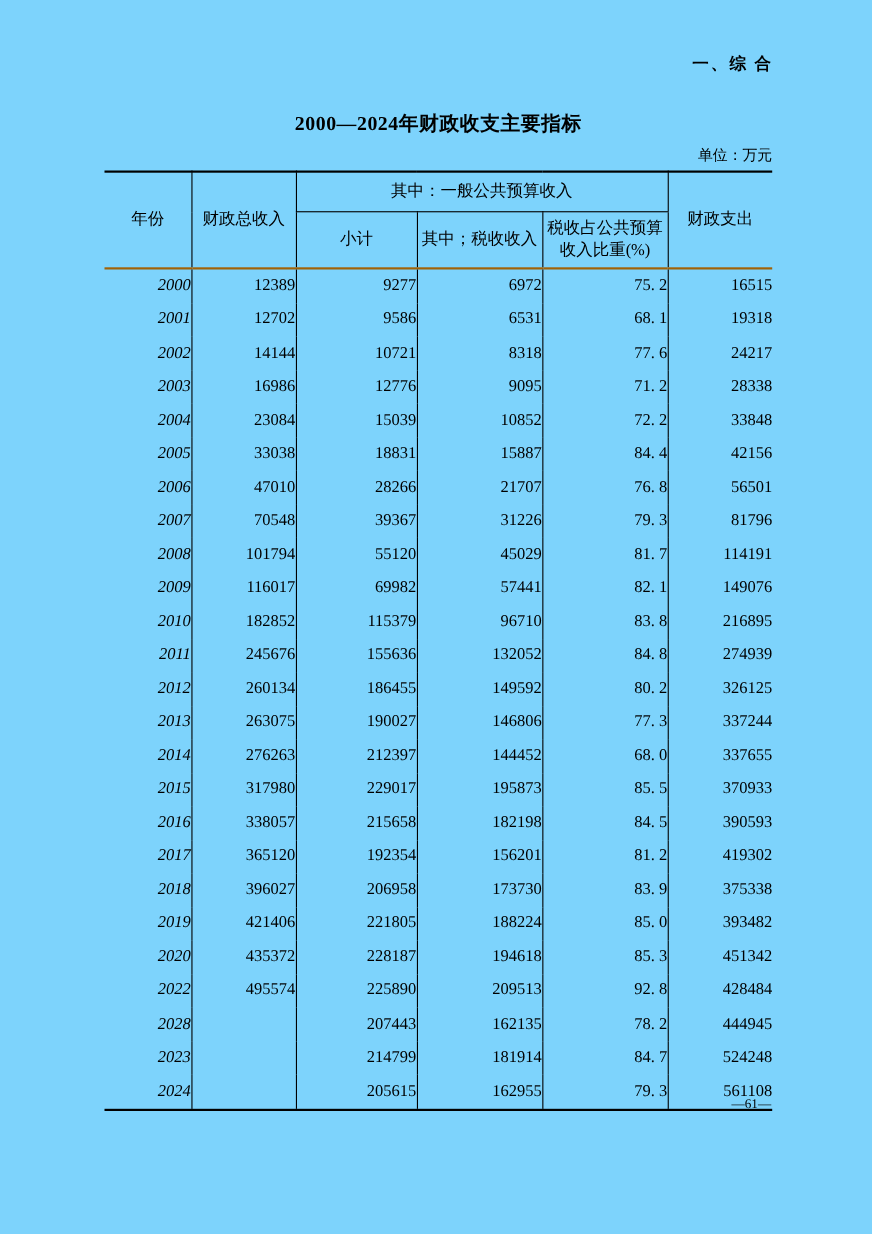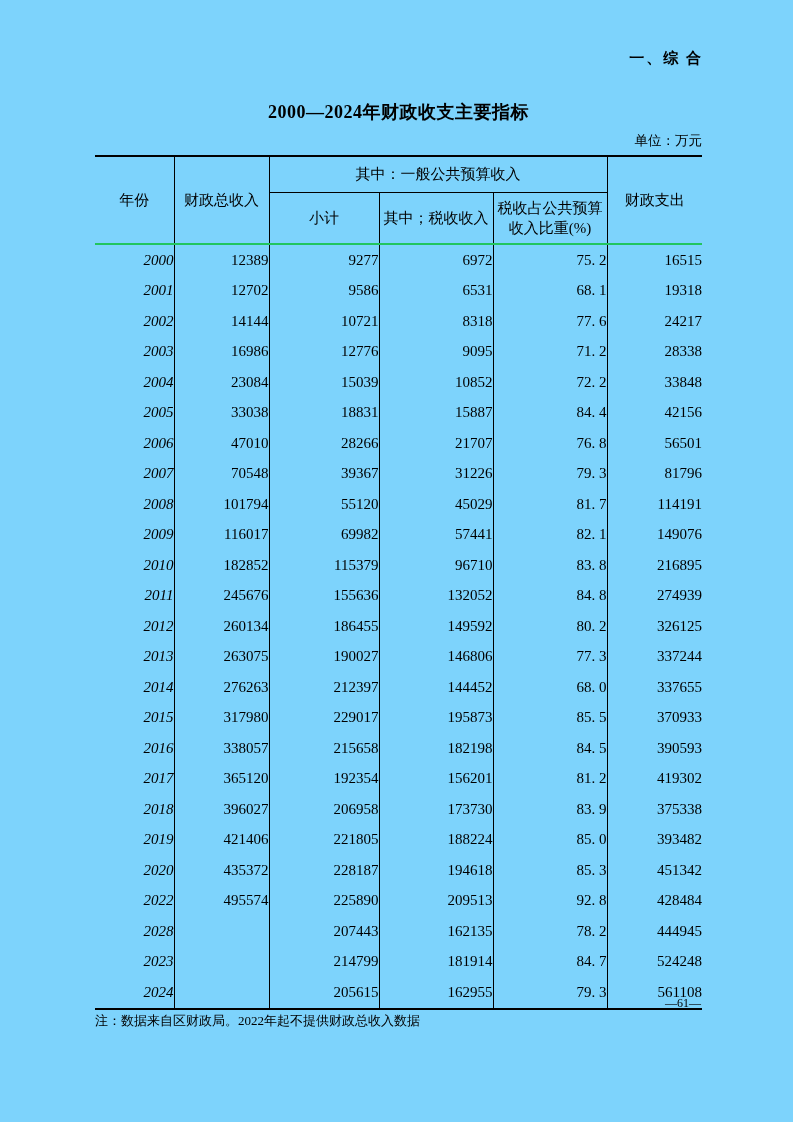--- a/index.html
+++ b/index.html
@@ -63,21 +63,21 @@
     padding: 0;
     margin-left: 20px;
   }
   table.data-table td {
     vertical-align: middle;
     padding: 0;
   }
   .hrow1 th { height: 35px; }
   .hrow2 th { height: 50px; }
   .bl { border-left: 1px solid #000; }
-  .hbot { border-bottom: 2px solid #22c55e; }
+  .hbot { border-bottom: 2px solid #a16207; }
   th.c-group { border-bottom: 1px solid #000; }
   th.c-share {
     text-align: left;
     padding-left: 7px;
     padding-right: 3px;
   }
   tbody td { height: 30.5px; }
   td.td-year { text-align: right; font-style: italic; }
   td.td-num {
     text-align: right;
@@ -327,17 +327,16 @@
           <td class="td-year">2024</td>
           <td class="td-num bl"></td>
           <td class="td-num bl">205615</td>
           <td class="td-num bl">162955</td>
           <td class="td-num bl">79. 3</td>
           <td class="td-num bl">561108</td>
         </tr>
       </tbody>
   </table>
 
-  <div class="note">注：数据来自区财政局。2022年起不提供财政总收入数据</div>
 
   <div class="page-number">—61—</div>
 
 </div>
 
 </body></html>

